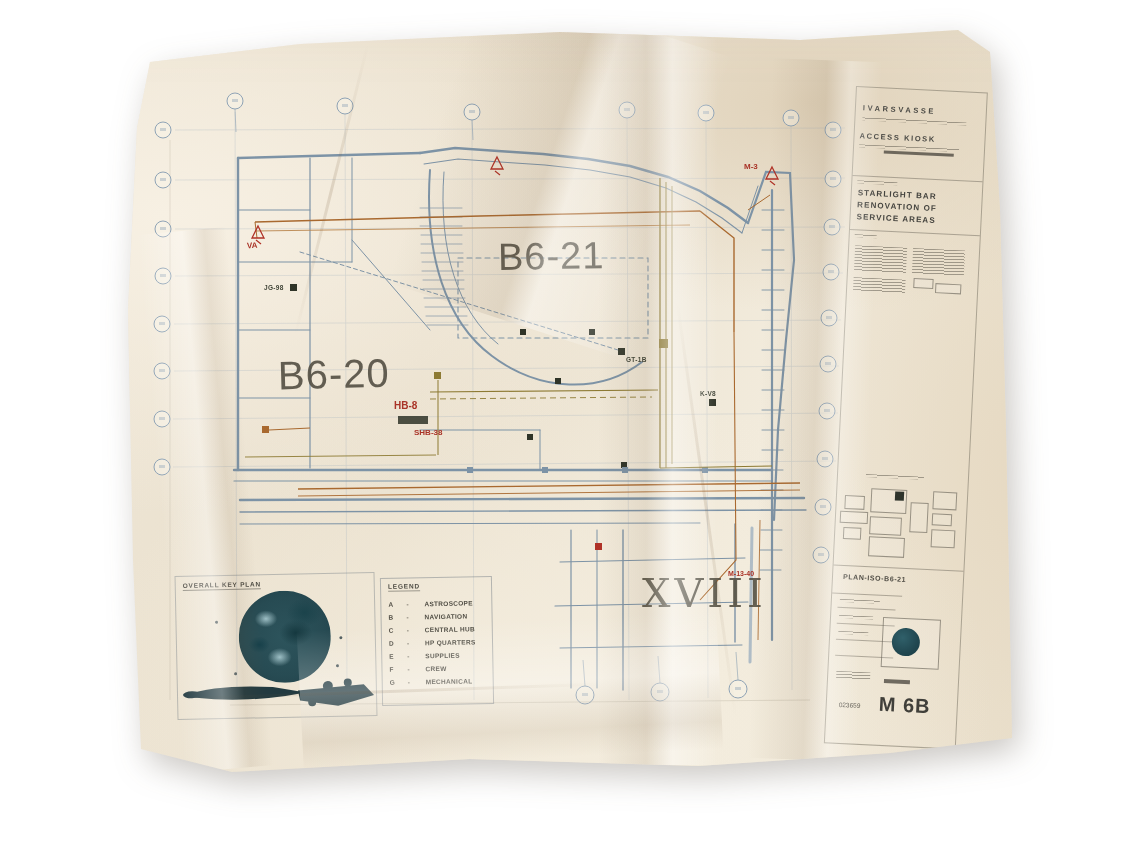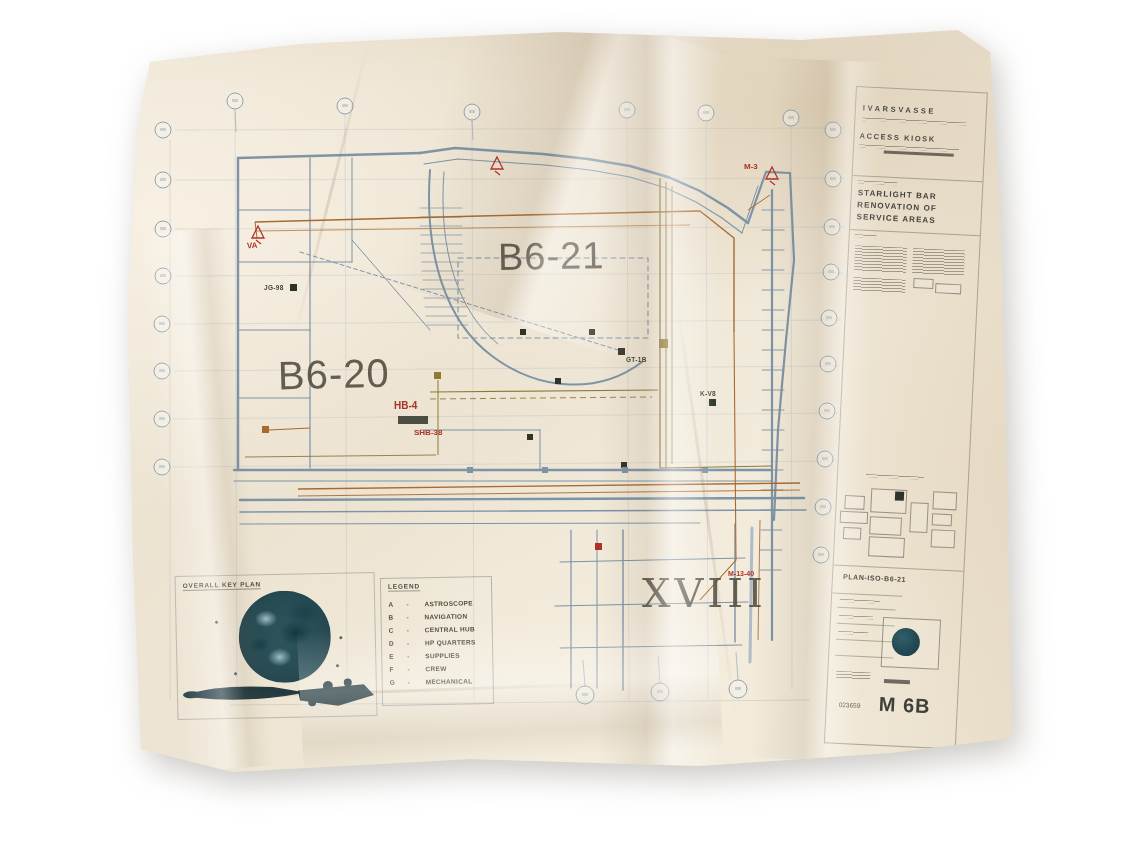--- a/index.html
+++ b/index.html
@@ -296,21 +296,21 @@
           <line x1="230" y1="705" x2="810" y2="700"></line>
         </g>
       </svg>
 
       <span class="lbl zone" style="left:278px;top:352px;transform:rotate(-1.5deg);">B6-20</span>
       <span class="lbl zone" style="left:498px;top:235px;transform:rotate(-1deg);font-size:38px;">B6-21</span>
       <span class="lbl roman" style="left:642px;top:570px;">XVIII</span>
 
       <span class="lbl red" style="left:247px;top:241px;font-size:8px;transform:rotate(-2deg);">VA</span>
       <span class="lbl red" style="left:744px;top:162px;font-size:8px;">M-3</span>
-      <span class="lbl red" style="left:394px;top:400px;font-size:10px;">HB-4</span>
+      <span class="lbl red" style="left:394px;top:400px;font-size:10px;">HB-8</span>
       <span class="lbl red" style="left:414px;top:428px;font-size:8px;">SHB-38</span>
       <span class="lbl red" style="left:728px;top:570px;font-size:7px;">M-13-40</span>
       <span class="lbl eq" style="left:264px;top:284px;">JG-98</span>
       <span class="lbl eq" style="left:626px;top:356px;">GT-1B</span>
       <span class="lbl eq" style="left:700px;top:390px;">K-V8</span>
 
       <div class="tblock">
         <span class="tb firm" style="left:7px;top:16px;">IVARSVASSE</span>
         <div class="mtx" style="left:7px;top:30px;width:104px;height:3px;"></div>
         <span class="tb dept" style="left:5px;top:44px;">ACCESS KIOSK</span>

